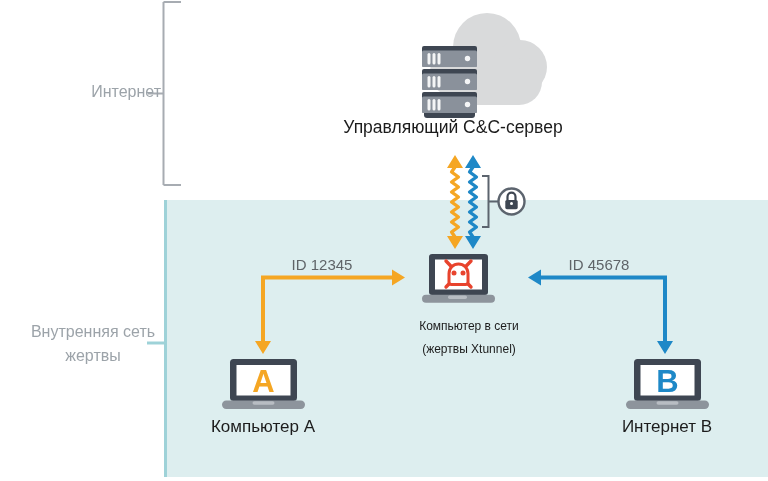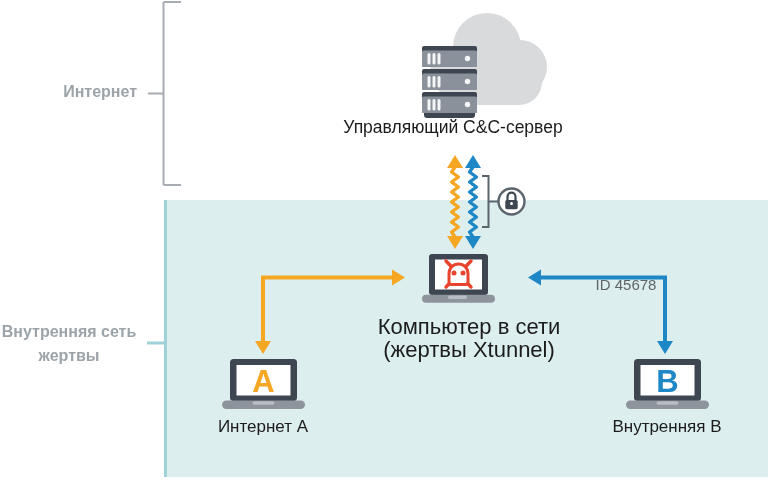--- a/index.html
+++ b/index.html
@@ -6,33 +6,33 @@
   .stage {
     position:relative; width:768px; height:481px; background:#ffffff;
     overflow:hidden; font-family:"Liberation Sans","DejaVu Sans",sans-serif;
   }
   .teal-zone {
     position:absolute; left:164px; top:200px; width:601px; height:277px;
     background:var(--c-teal-bg); border-left:3px solid var(--c-teal-line);
   }
   svg.overlay { position:absolute; left:0; top:0; }
   .lbl { position:absolute; }
-  .zone-label { color:var(--c-text-gray); font-weight:bold; font-size:16px; }
+  .zone-label { color:var(--c-text-gray); font-weight:normal; font-size:16px;margin-left:24px; }
   .internet-label { left:7px; top:83px; width:130px; text-align:right; }
   .victim-label { left:-5px; top:320px; width:148px; text-align:center; line-height:24px; }
   .victim-label span { display:block; }
   .node-label { color:var(--c-text-dark); font-weight:normal; text-align:center; }
   .cnc-label { left:253px; top:117px; width:400px; font-size:17.5px; }
-  .infected-label { left:369px; top:315px; width:200px; font-size:22px; line-height:23px; }
+  .infected-label { left:369px; top:315px; width:200px; font-size:12px; line-height:23px; }
   .infected-label span { display:block; }
   .comp-a-label { left:193px; top:417px; width:140px; font-size:17px; }
   .comp-b-label { left:597px; top:417px; width:140px; font-size:17px; }
   .id-label { position:absolute; color:var(--c-id-text); font-size:15px; font-weight:500; text-align:center; width:120px; top:256px; }
   .id-a { left:262px; }
-  .id-b { left:566px;margin-top:20px; }
+  .id-b { left:539px; }
   .laptop-letter { font-family:"Liberation Sans","DejaVu Sans",sans-serif; font-weight:bold; font-size:31px; text-anchor:middle; }
   .f-orange{fill:var(--c-orange)} .s-orange{stroke:var(--c-orange)}
   .f-blue{fill:var(--c-blue)}     .s-blue{stroke:var(--c-blue)}
   .f-red{fill:var(--c-red)}       .s-red{stroke:var(--c-red)}
   .f-dark{fill:var(--c-dark)}     .s-dark{stroke:var(--c-dark)}
   .f-gray{fill:var(--c-server-gray)}
   .f-base{fill:var(--c-base-gray)}
   .f-cloud{fill:var(--c-cloud-gray)}
   .f-vent{fill:#f4f5f6}
   .s-bracket{stroke:var(--c-bracket-gray)}
@@ -151,20 +151,21 @@
     <span>жертвы</span>
   </div>
 
   <div class="lbl node-label cnc-label">Управляющий C&amp;C-сервер</div>
 
   <div class="lbl node-label infected-label">
     <span>Компьютер в сети</span>
     <span>(жертвы Xtunnel)</span>
   </div>
 
-  <div class="lbl node-label comp-a-label">Интернет A</div>
+  <div class="lbl node-label comp-a-label">Компьютер A</div>
 
-  <div class="lbl node-label comp-b-label">Внутренняя B</div>
+  <div class="lbl node-label comp-b-label">Интернет B</div>
 
+  <div class="id-label id-a">ID 12345</div>
 
   <div class="id-label id-b">ID 45678</div>
 
 </div>
 
 </body></html>

